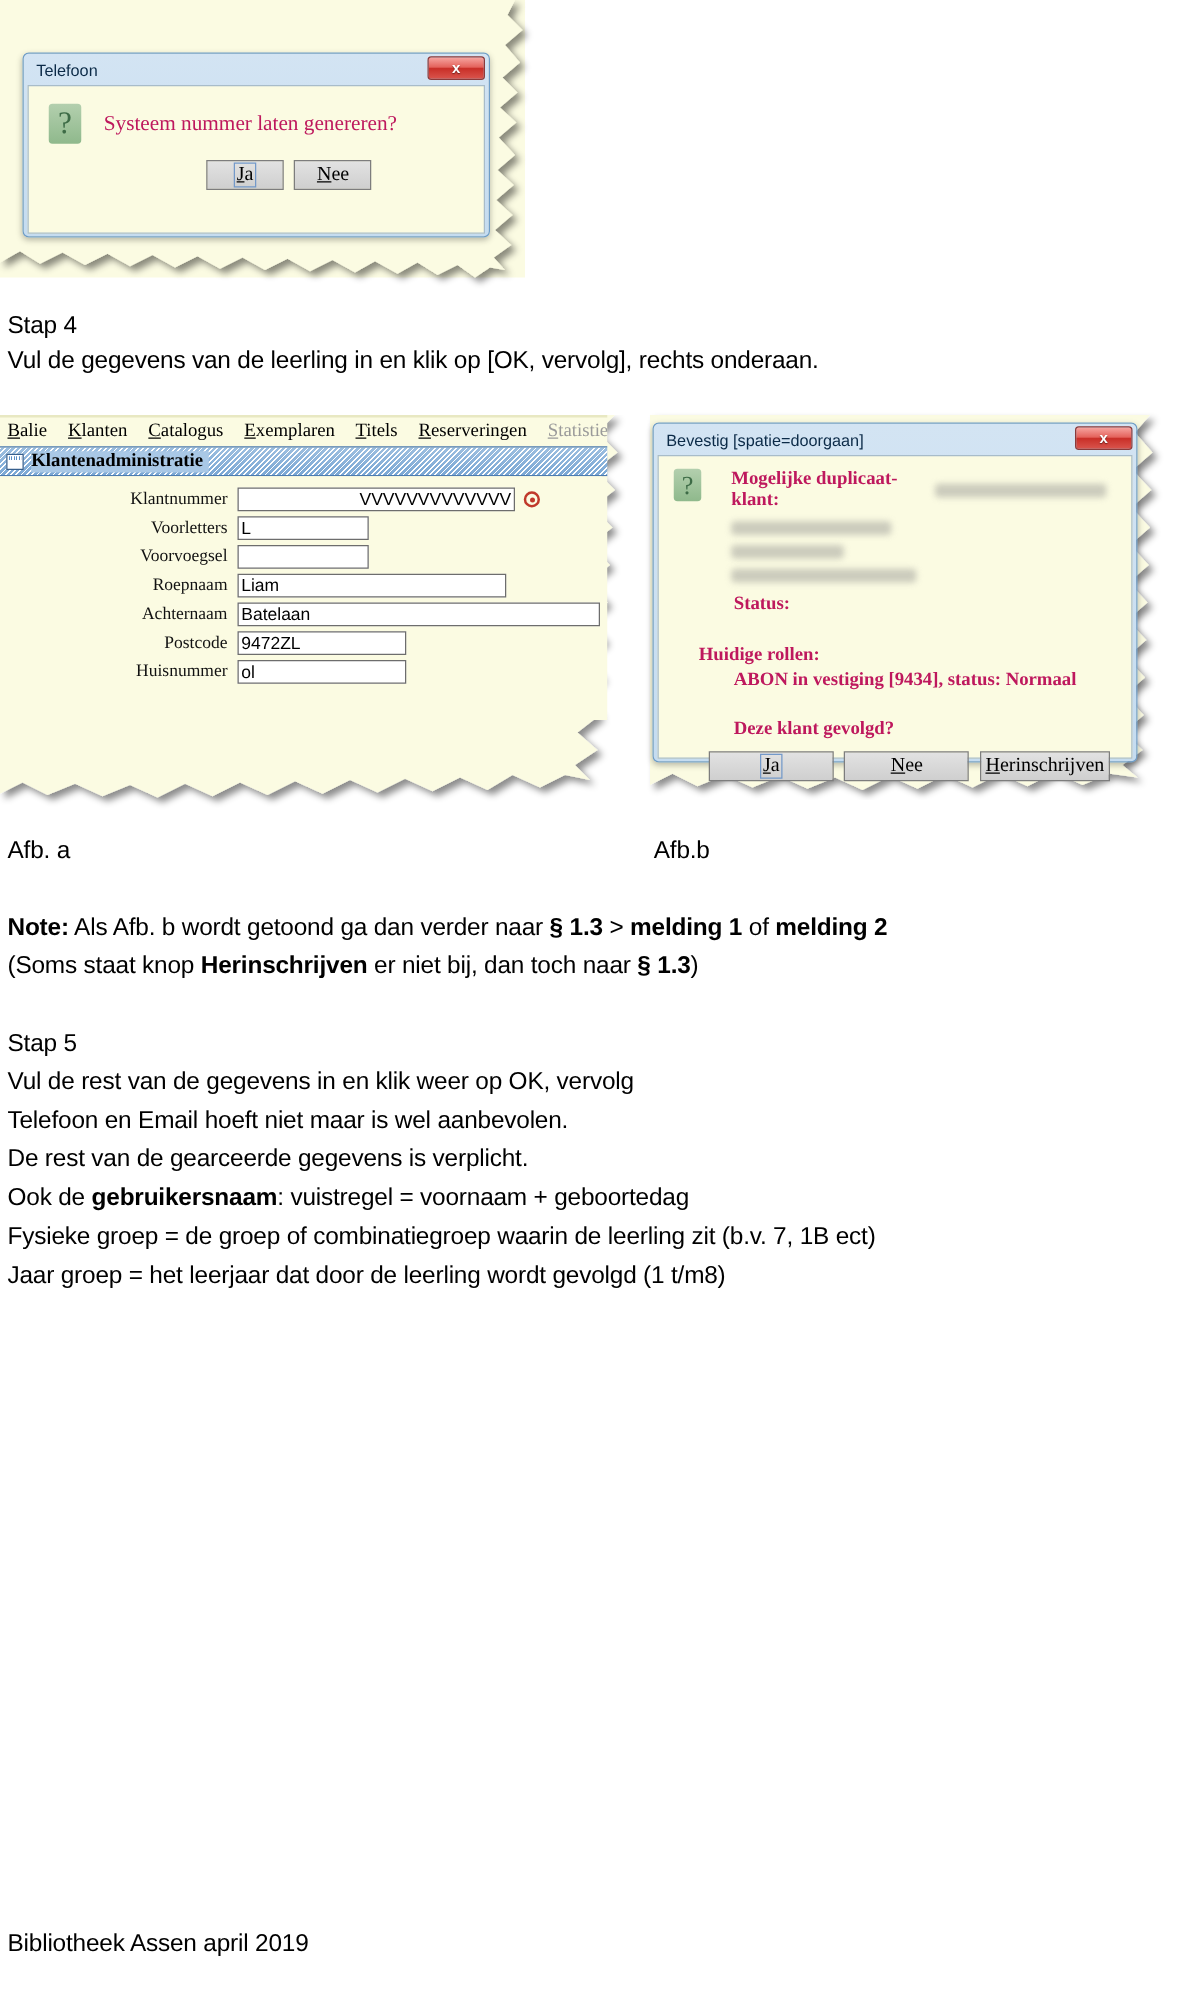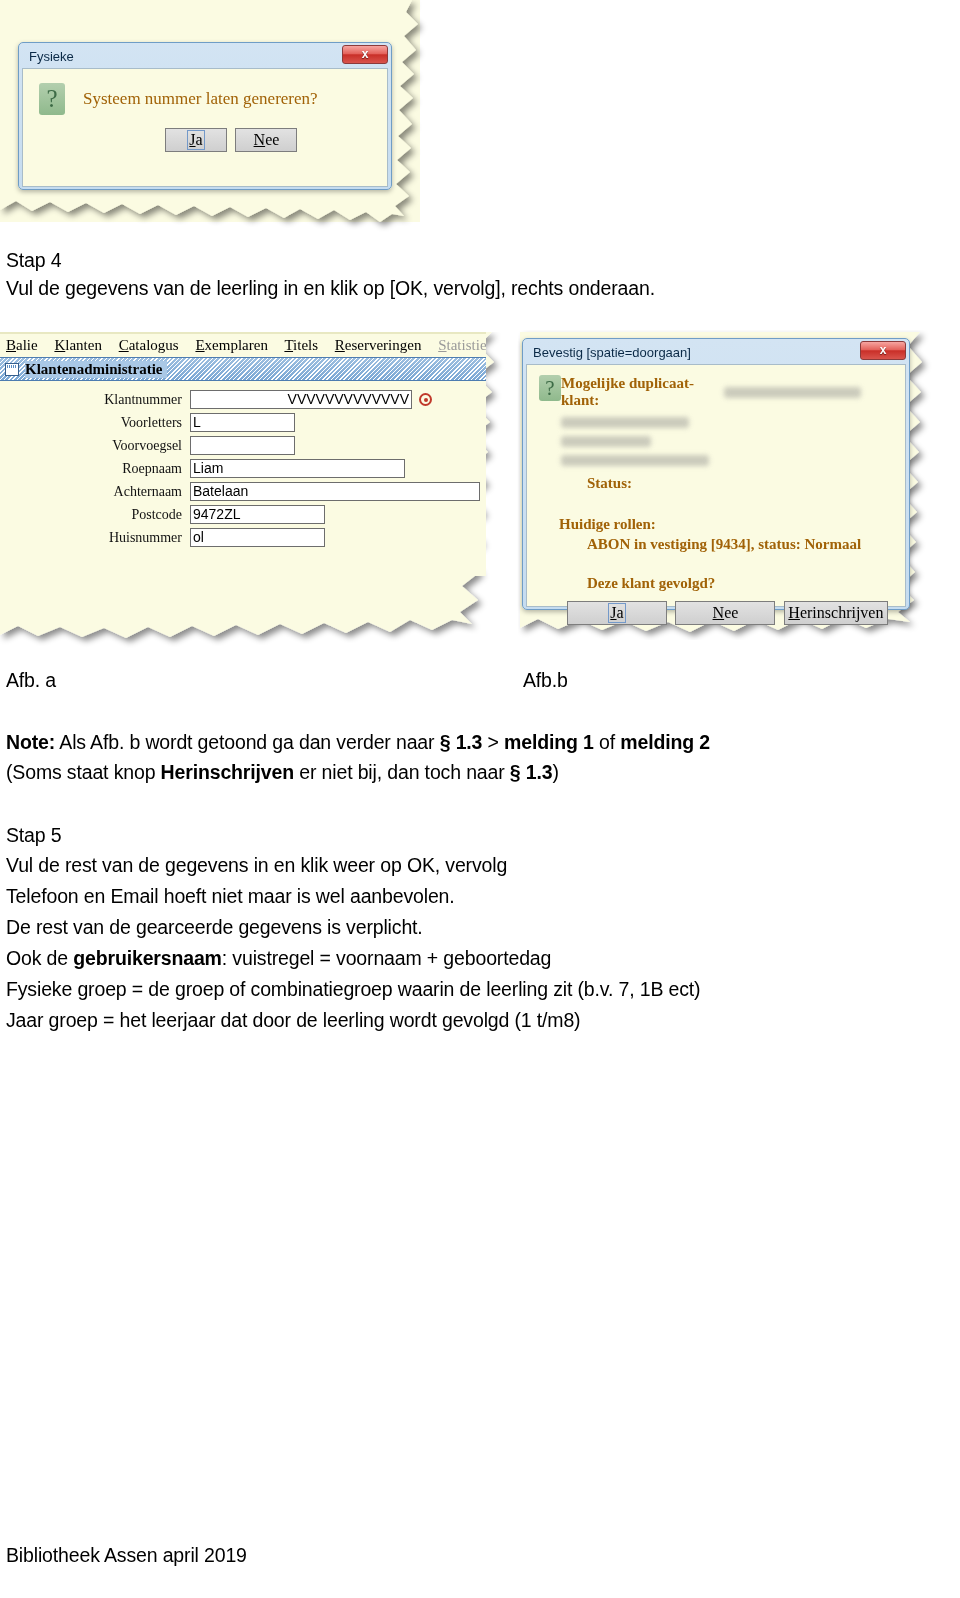--- a/index.html
+++ b/index.html
@@ -66,21 +66,21 @@
   }
   .w7body {
     background: #fbfbe2;
     border: 1px solid #a8bcc9;
     box-sizing: border-box;
     position: relative;
   }
   .dlgtext {
     font-family: "Liberation Serif", serif;
     font-size: 16px;
-    color: #a16207;
+    color: #be185d;
   }
   .qicon {
     width: 26px; height: 32px;
     background: linear-gradient(to bottom,#b3cfae,#8fb98c);
     border-radius: 3px;
     color: #3d6b46;
     font-family: "Liberation Serif", serif;
     font-size: 25px;
     text-align: center;
     line-height: 32px;
@@ -238,21 +238,21 @@
     <path d="M0,0 L412,0 L406,12 L418,24 L404,36 L416,50 L402,62 L414,74 L400,86
              L413,98 L399,110 L412,124 L398,136 L411,148 L397,160 L410,172 L396,184
              L409,196 L395,206 L404,216
              L392,214 L380,222 L366,212 L350,220 L334,210 L318,219 L300,209 L284,218
              L266,208 L248,217 L230,207 L212,216 L194,206 L176,215 L158,205 L140,214
              L122,204 L104,213 L86,203 L68,212 L50,202 L32,211 L16,201 L0,210 Z" fill="#fbfbe2" filter="url(#tshadow1)"></path>
   </svg>
 
   <div class="w7dlg" style="left:18px; top:42px; width:374px; height:148px;">
     <div class="w7title">
-      <span>Fysieke</span>
+      <span>Telefoon</span>
       <div class="w7closebtn">x</div>
     </div>
     <div class="w7body" style="height:119px;">
       <div style="display:flex; align-items:flex-start; padding:14px 0 0 16px;">
         <div class="qicon">?</div>
         <div class="dlgtext" style="margin-left:18px; margin-top:6px; font-size:17px;">Systeem nummer laten genereren?</div>
       </div>
       <div style="margin-top:13px; padding-left:142px;">
         <span class="w7btn" style="width:62px;">
           <span class="focusring"><u>J</u>a</span>
@@ -362,21 +362,21 @@
 
   <div class="w7dlg" style="left:4px; top:8px; width:388px; height:272px;">
     <div class="w7title">
       <span>Bevestig [spatie=doorgaan]</span>
       <div class="w7closebtn">x</div>
     </div>
     <div class="w7body" style="height:243px; padding:10px 0 0 0;">
 
       <div style="display:flex; align-items:flex-start; padding-left:12px;">
         <div class="qicon" style="width:22px;height:26px;font-size:21px;line-height:26px;">?</div>
-        <div style="margin-left:0; width:300px;">
+        <div style="margin-left:24px; width:300px;">
           <div style="display:flex; align-items:center;">
             <span class="dlgtext b" style="font-weight:bold; font-size:15px;">Mogelijke duplicaat-klant:</span>
             <span class="blurline" style="width:150px; margin-left:6px;"></span>
           </div>
           <div class="blurline" style="width:128px; margin-top:8px;"></div>
           <div class="blurline" style="width:90px; margin-top:8px;"></div>
           <div class="blurline" style="width:148px; margin-top:8px;"></div>
         </div>
       </div>
 

